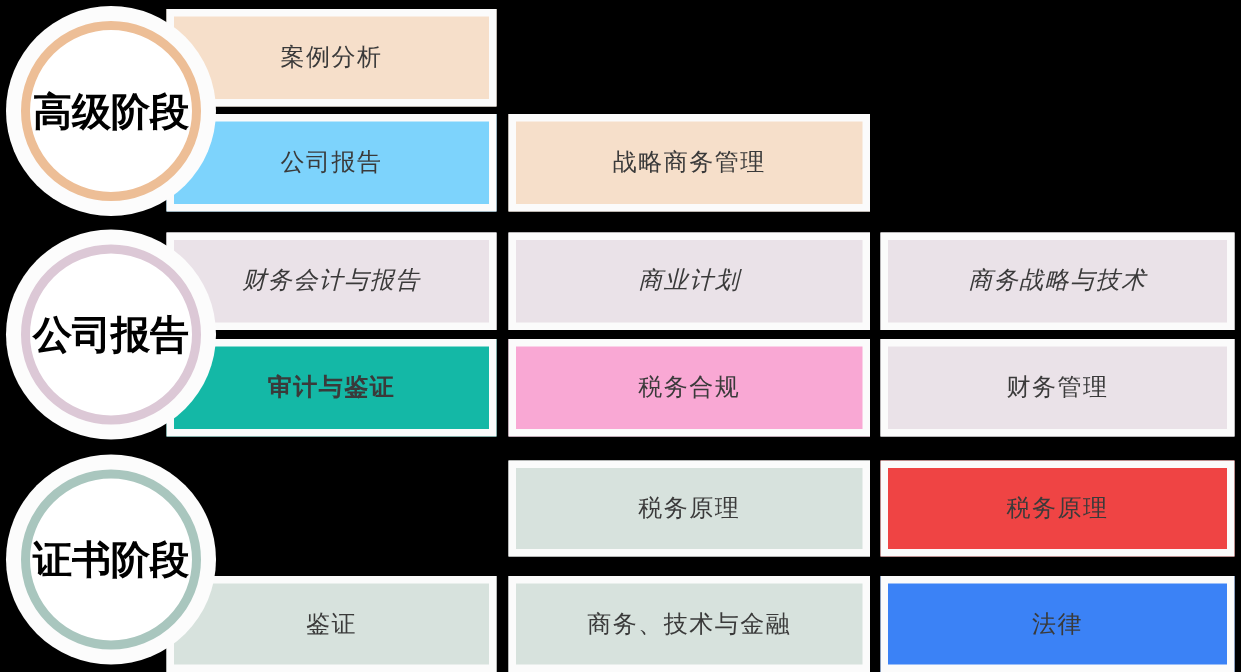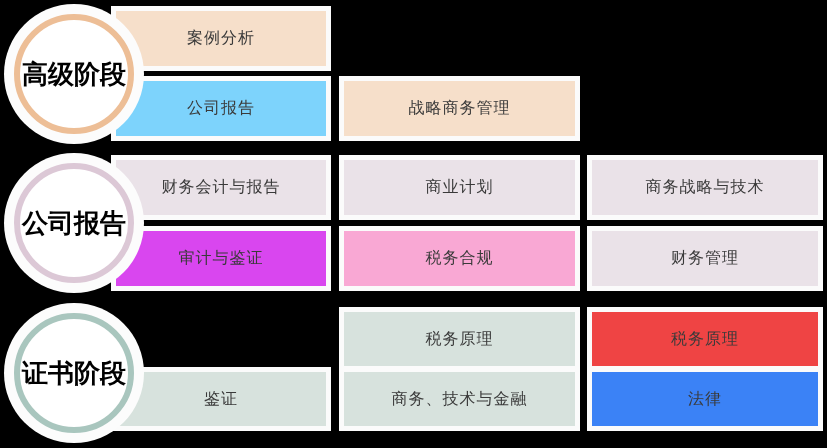--- a/index.html
+++ b/index.html
@@ -26,24 +26,24 @@
     letter-spacing: 1px;
     white-space: nowrap;
   }
   
   .c1 { left: 111px; width: 220px; }
   .c2 { left: 339px; width: 241px; }
   .c3 { left: 587px; width: 236px; }
   
   .r1a { top: 6px;   height: 65px; }
   .r1b { top: 76px;  height: 65px; }
-  .r2a { top: 155px; height: 65px; }
+  .r2a { top: 155px; height: 65px; font-style: italic; }
   .r2b { top: 226px; height: 65px; }
   .r3a { top: 307px; height: 64px; }
-  .r3b { top: 367px; height: 64px; }
+  .r3b { top: 384px; height: 64px; }
   
   .circle {
     position: absolute;
     left: 14px;
     width: 120px;
     height: 120px;
     box-sizing: border-box;
     border: 6px solid #ccc;
     border-radius: 50%;
     background: #ffffff;
@@ -77,21 +77,21 @@
   <div class="box c2 r1b" style="background-color: rgb(246, 223, 202);">
     <span>战略商务管理</span>
   </div>
   <div class="circle cr1" style="border-color: rgb(237, 190, 150);">
     <span class="stage-label">高级阶段</span>
   </div>
 
   <div class="box c1 r2a" style="background-color: rgb(234, 226, 232);">
     <span>财务会计与报告</span>
   </div>
-  <div class="box c1 r2b" style="background-color: #d946ef;">
+  <div class="box c1 r2b" style="background-color: #14b8a6; font-weight: bold;">
     <span>审计与鉴证</span>
   </div>
   <div class="box c2 r2a" style="background-color: rgb(234, 226, 232);">
     <span>商业计划</span>
   </div>
   <div class="box c2 r2b" style="background-color: #f9a8d4;">
     <span>税务合规</span>
   </div>
   <div class="box c3 r2a" style="background-color: rgb(234, 226, 232);">
     <span>商务战略与技术</span>

